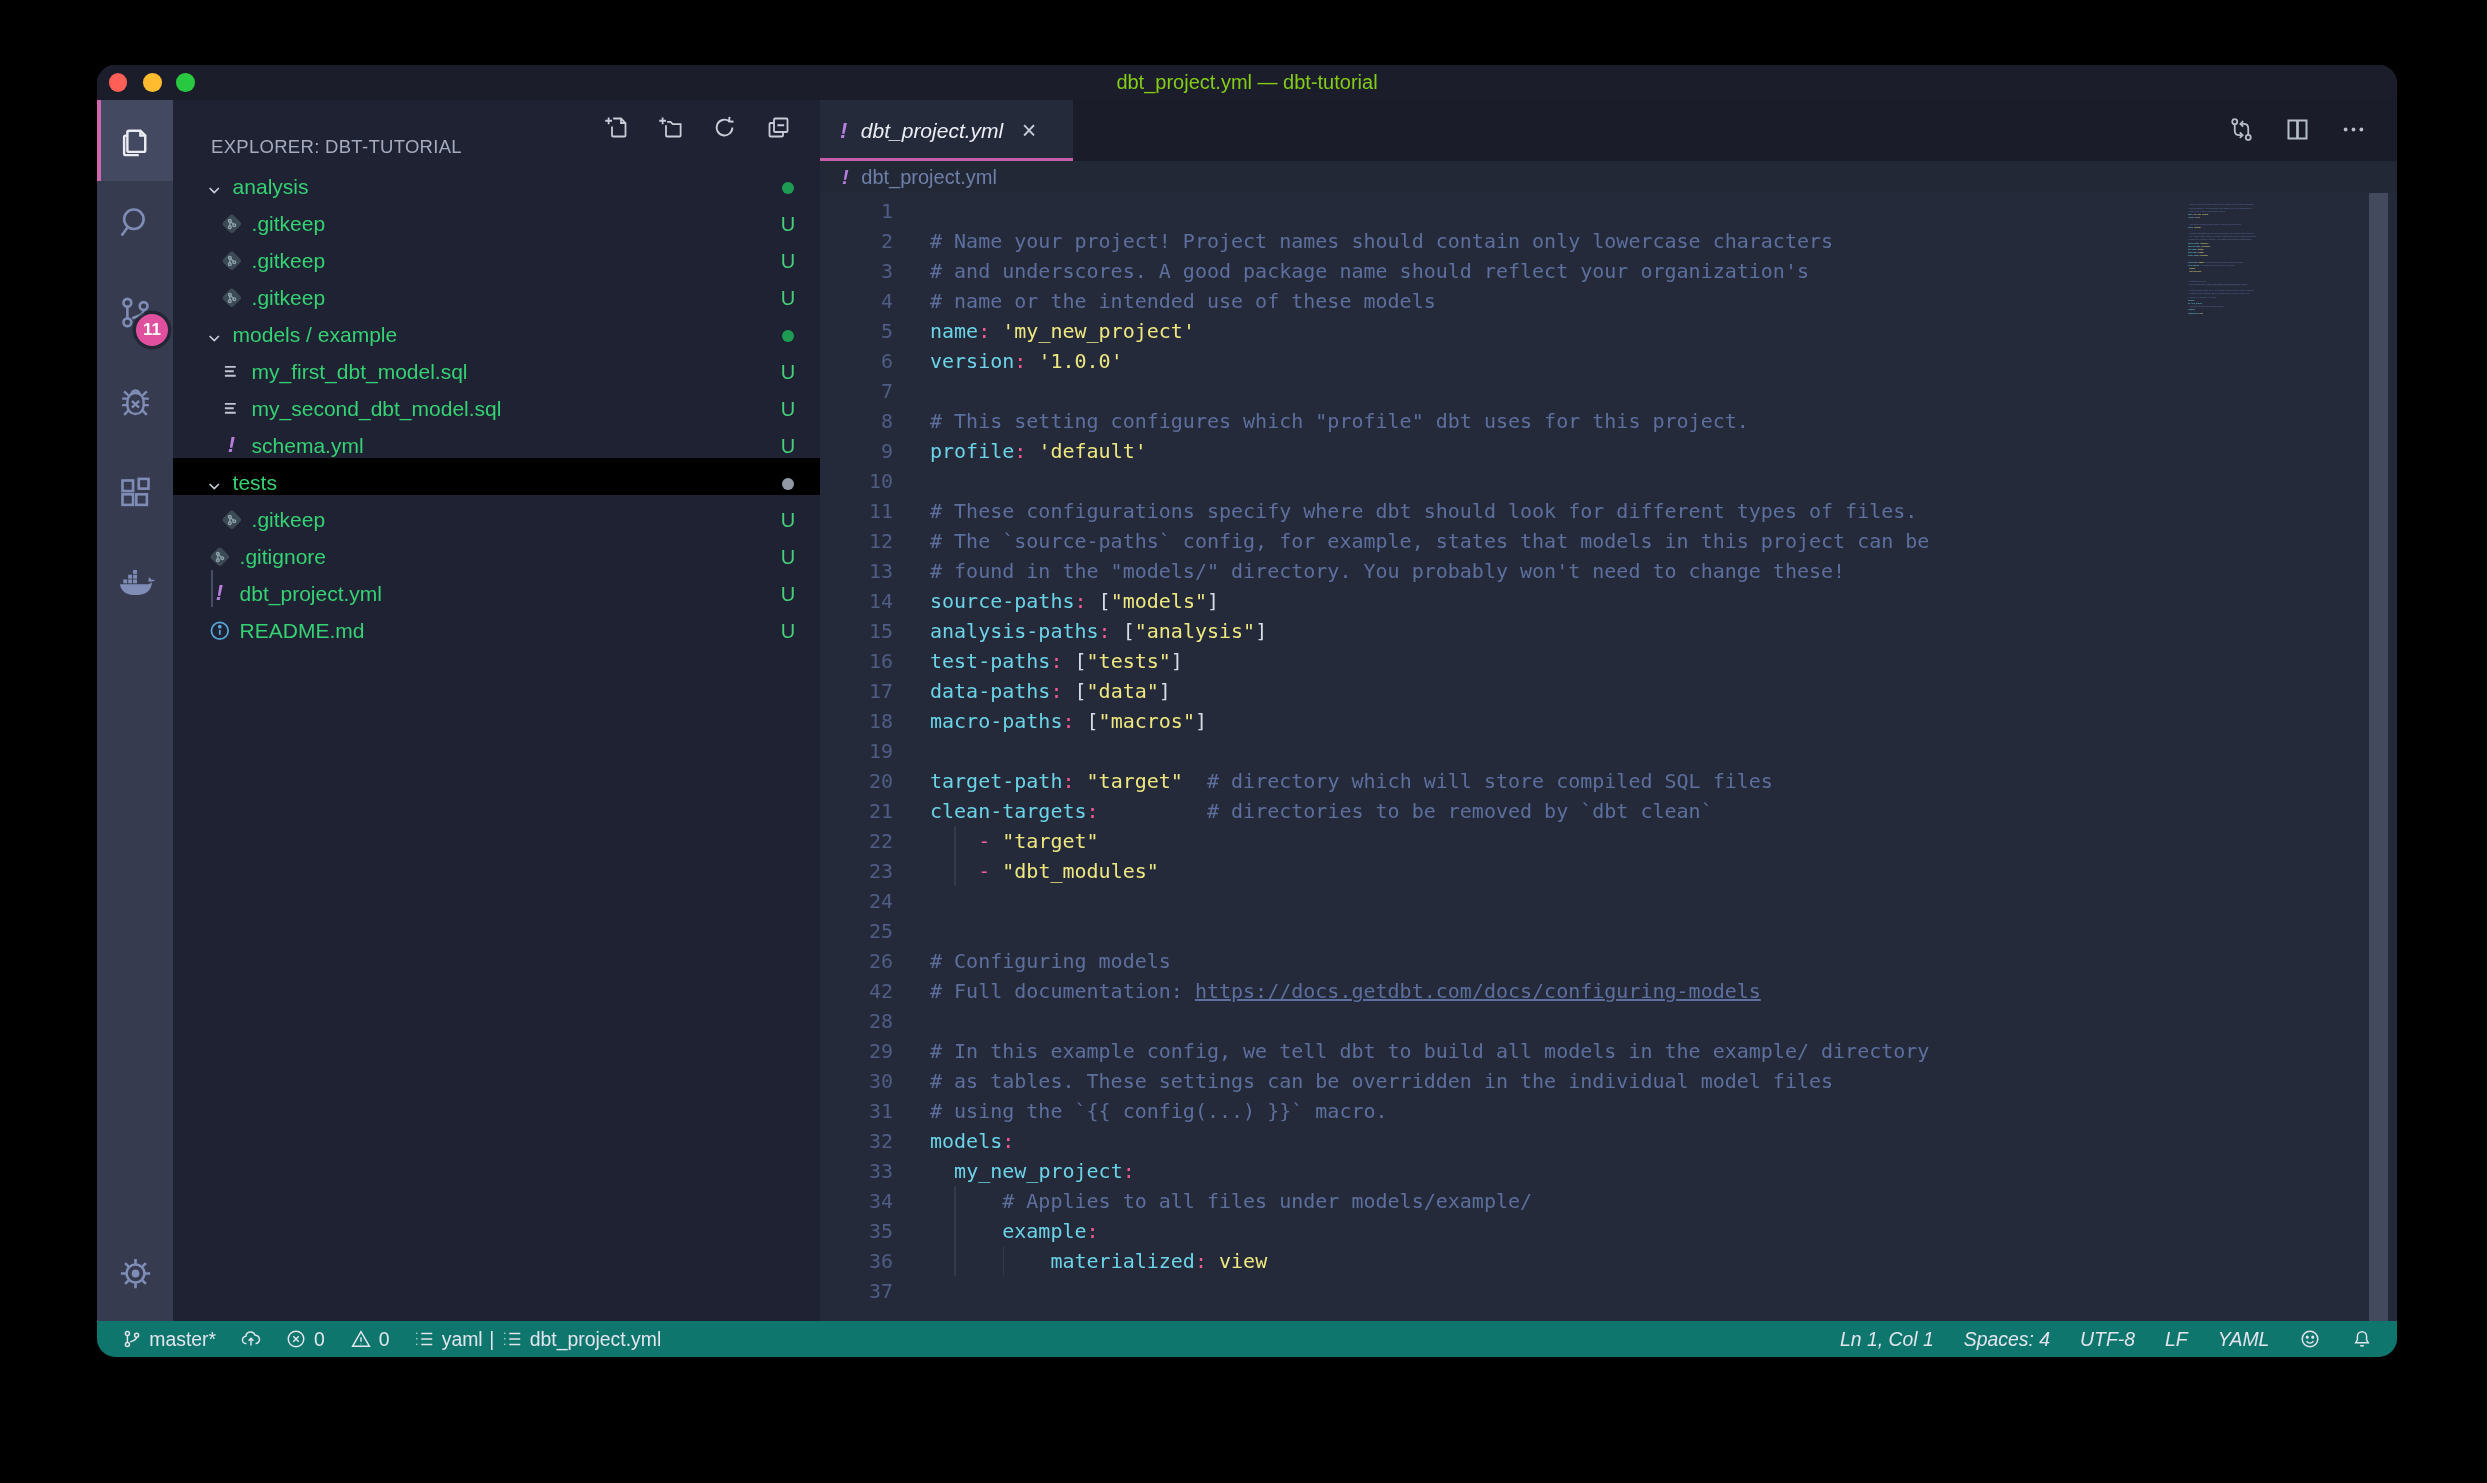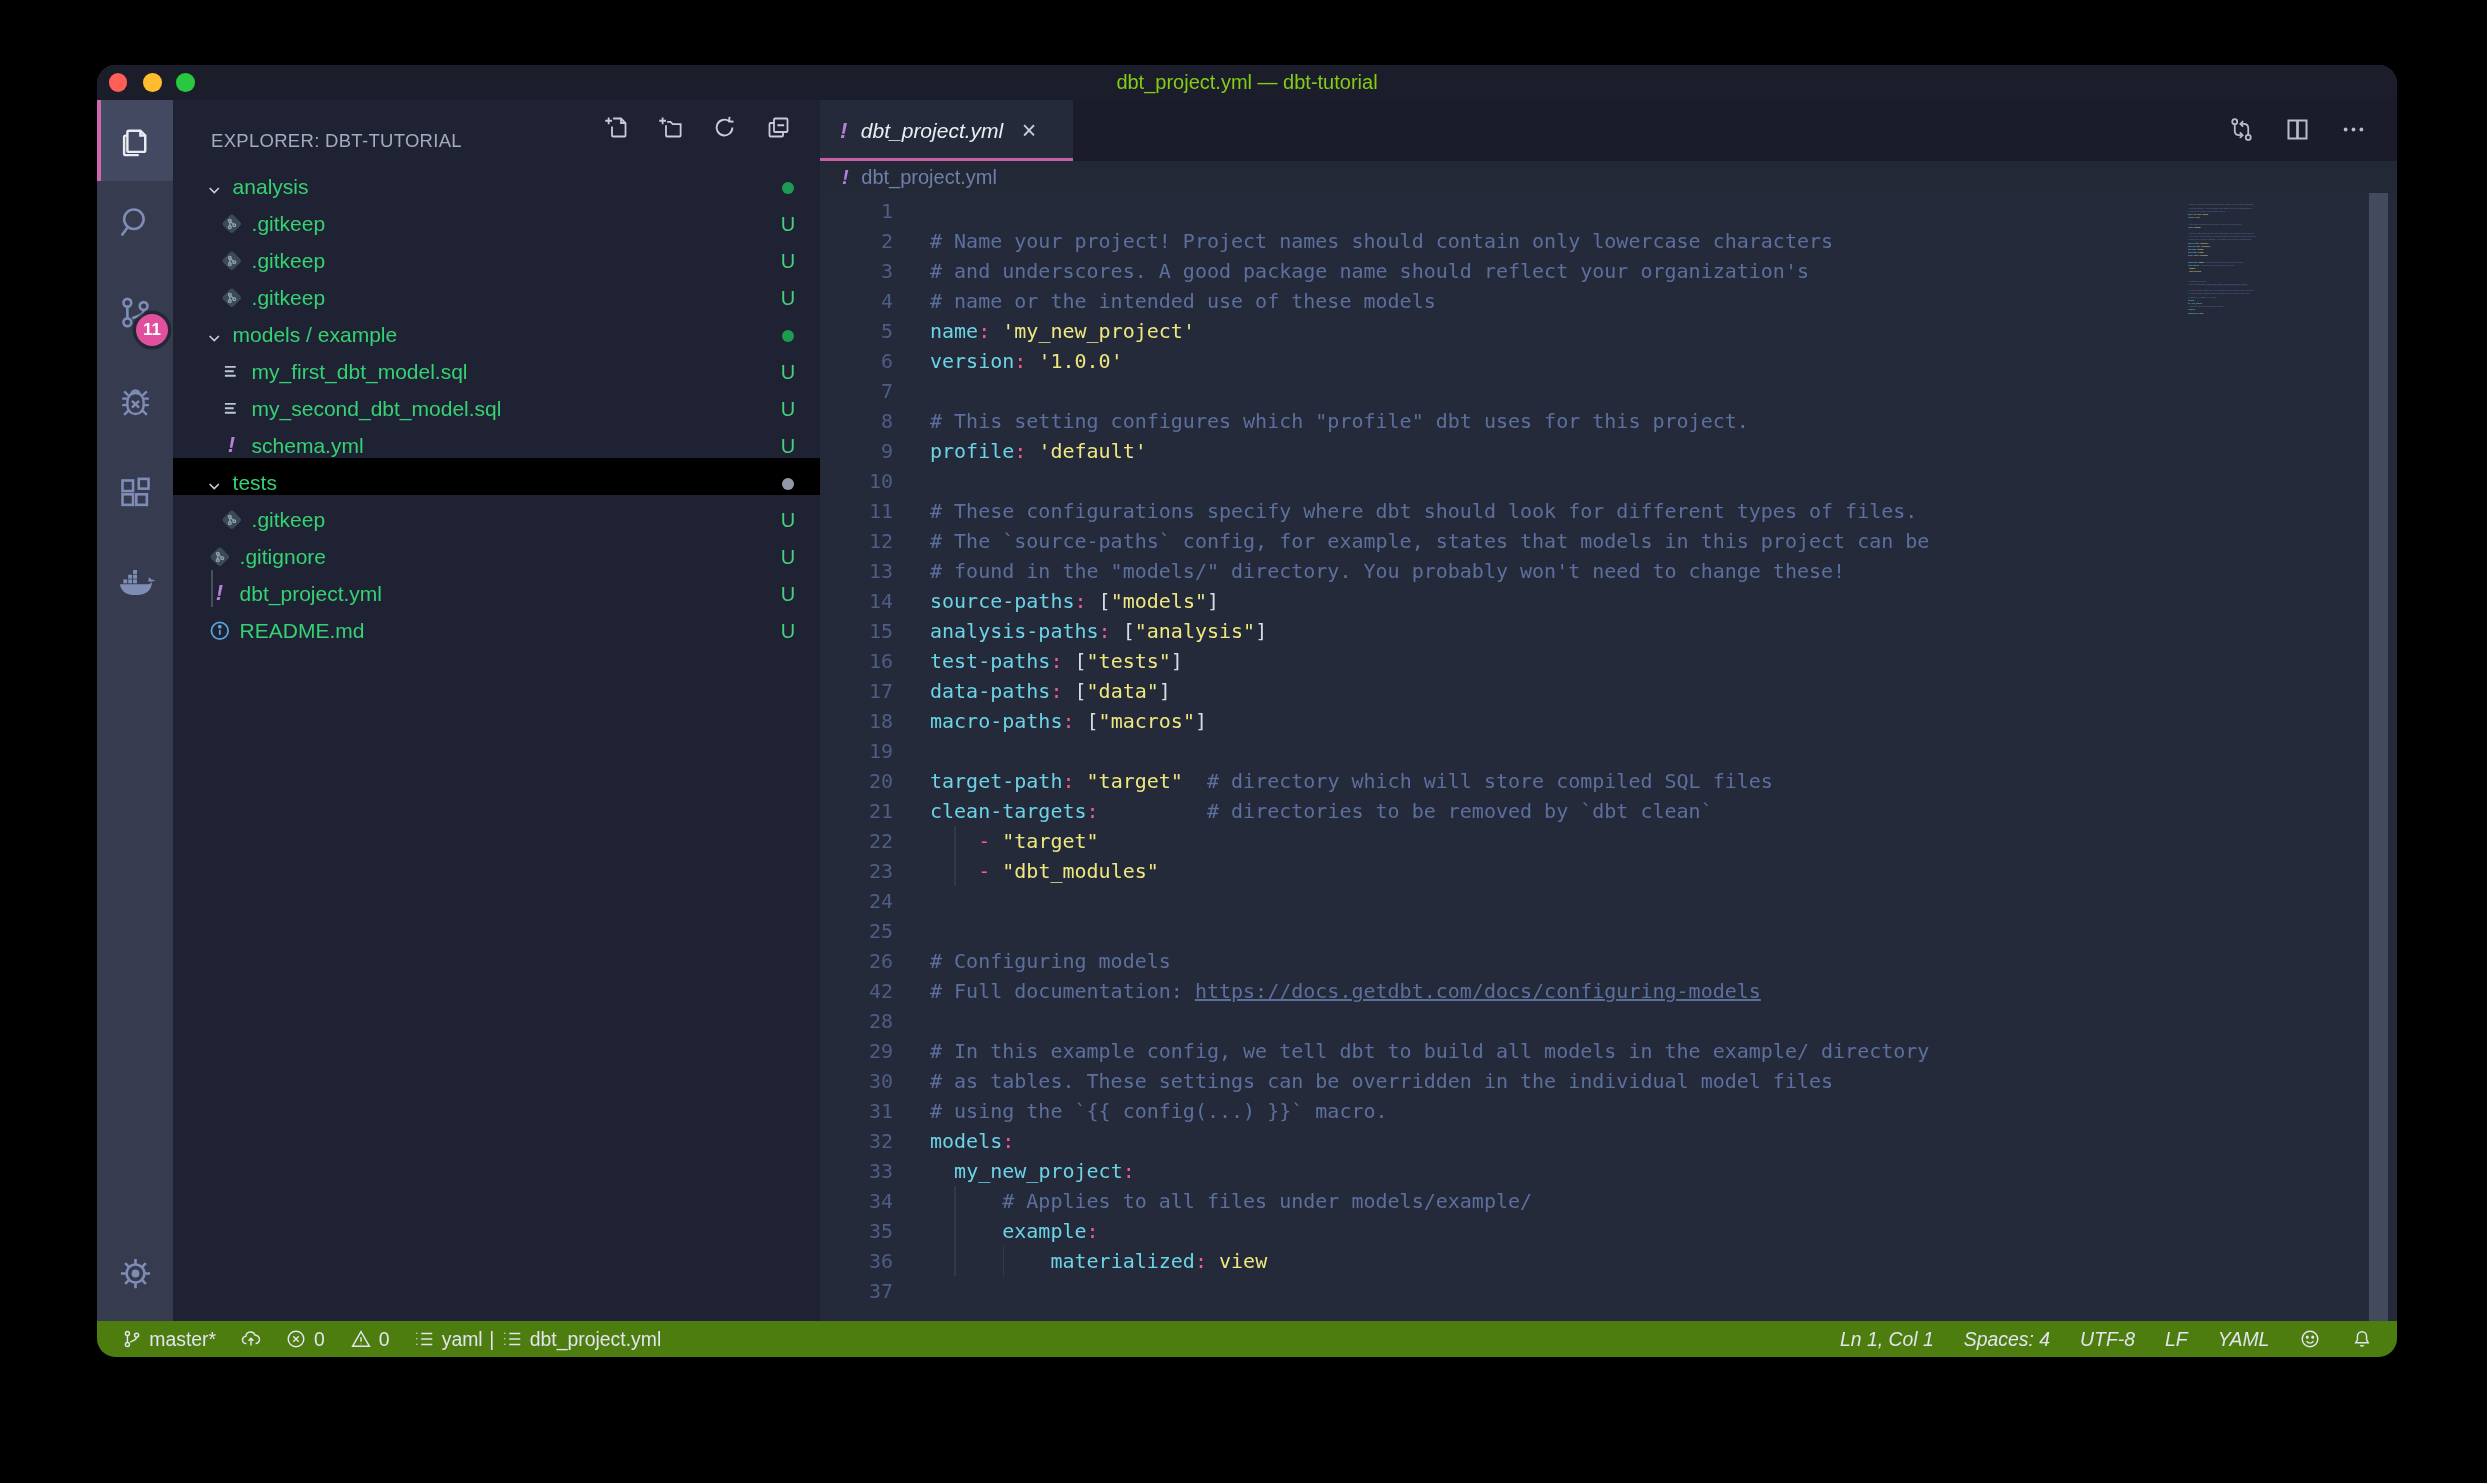--- a/index.html
+++ b/index.html
@@ -25,21 +25,21 @@
     display:flex; align-items:center; justify-content:center; }
   .act-item svg { width:39px; height:39px; }
   .act-item.active { background:#424960; color:#e9ecf3; }
   .act-item.active::before { content:""; position:absolute; left:0; top:0; bottom:0; width:4.2px; background:#cf67ae; }
   #act-badge { position:absolute; right:5px; bottom:6.7px; min-width:32px; height:32px; border-radius:16px;
     background:#e0509f; color:#fff; font-size:17px; font-weight:bold; line-height:32px; text-align:center;
     box-shadow:0 0 0 3.4px rgba(22,24,34,.55); }
 
   
   #sidebar { position:absolute; left:76px; top:35px; width:648px; height:1222px; background:#1f2233; }
-  #sidebar-header { position:absolute; left:38px; top:30px; color:#a4abbe; font-size:18.5px; letter-spacing:0.3px; }
+  #sidebar-header { position:absolute; left:38px; top:36px; color:#a4abbe; font-size:18.5px; letter-spacing:0.3px; }
   #sidebar-actions { position:absolute; right:27px; top:11.8px; display:flex; gap:22px; color:#c7ccd7; }
   #sidebar-actions span { width:32px; height:32px; display:flex; align-items:center; justify-content:center; }
   #sidebar-actions svg { width:27px; height:27px; }
 
   #tree { position:absolute; left:0; top:62px; right:0; }
   .tree-row { position:relative; height:37px; display:flex; align-items:flex-end; font-size:21px; color:#35d273; }
   .tree-row.selected { background:#000000; }
   .tree-chevron { color:#ccd1dc; margin-left:30px; width:22px; display:flex; justify-content:center; }
   .tree-chevron svg { width:18.5px; height:18.5px; }
   .tree-icon { width:25px; display:flex; justify-content:center; align-items:center; }
@@ -86,21 +86,21 @@
   .tok-w { color:#d8dce6; }
   .tok-l { color:#5c6f9d; text-decoration:underline; }
   .guide { position:absolute; top:0; bottom:0; width:1.3px; background:rgba(255,255,255,.07); }
 
   #minimap { position:absolute; left:1368px; top:8.4px; width:177px; height:1113px; overflow:hidden; }
   #minimap-inner { transform:scale(0.14,0.106); transform-origin:top left; width:1180px; }
   #scrollbar { position:absolute; left:1549px; top:0; width:19.4px; height:1129px;
     background:rgba(140,150,175,.30); }
 
   
-  #statusbar { position:absolute; left:0; bottom:0; right:0; height:36px; background:#4d7c0f;
+  #statusbar { position:absolute; left:0; bottom:0; right:0; height:36px; background:#0f766e;
     display:flex; align-items:center; color:#e2e5ee; font-size:19.4px; }
   #statusbar svg { width:22px; height:22px; }
   .sb-item { display:flex; align-items:center; gap:6.7px; }
   #sb-left { display:flex; align-items:center; gap:0; margin-left:23.6px; }
   #sb-right { display:flex; align-items:center; margin-left:auto; margin-right:23.6px; gap:30px;font-style:italic; }
   .sb-gap { width:23.6px; }
   .sb-gap-sm { width:11.8px; }
 </style>
 </head>
 <body>

